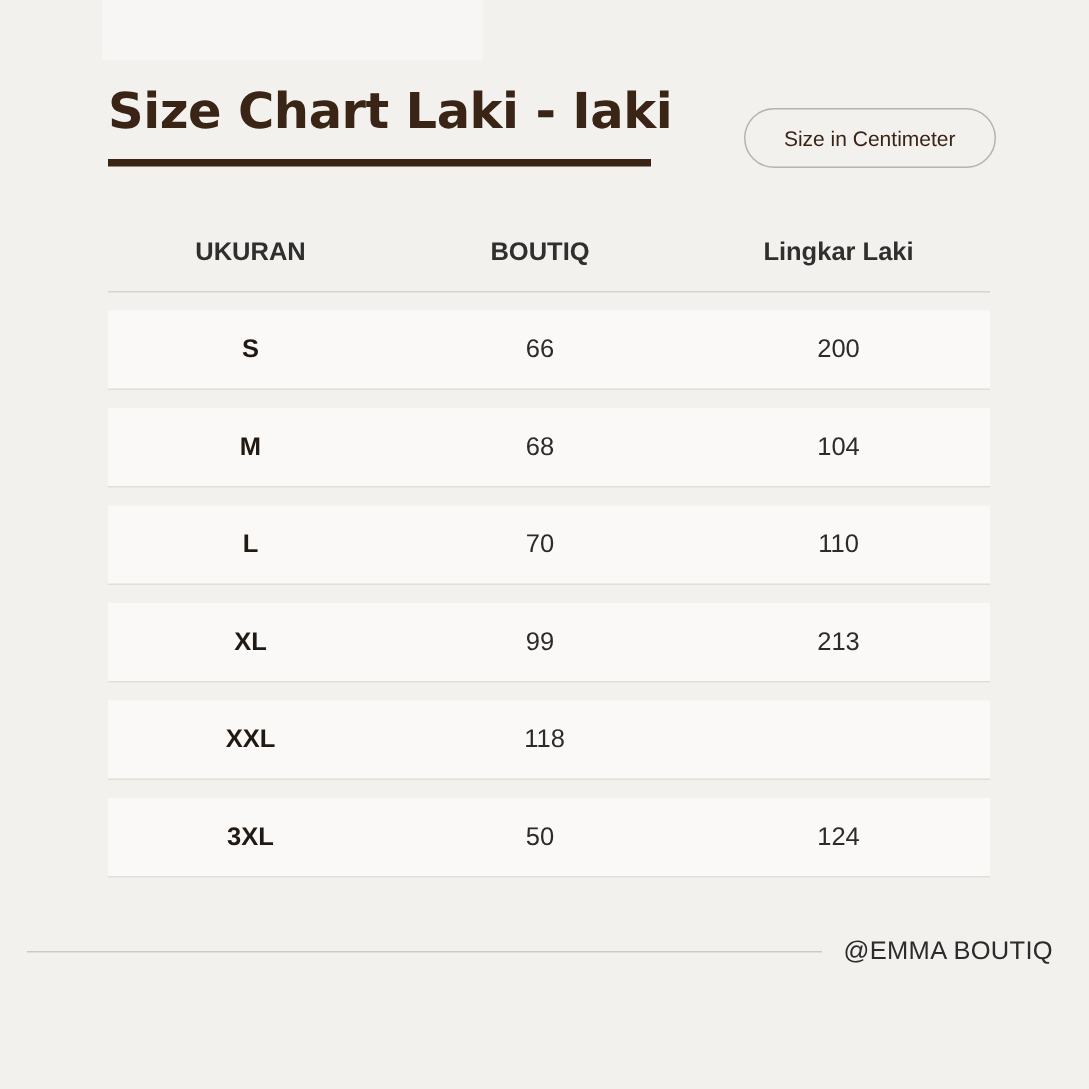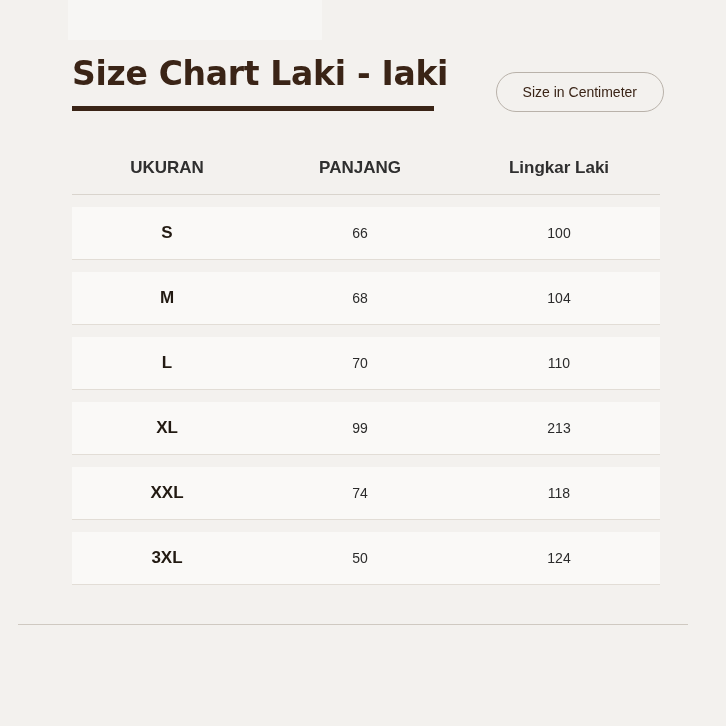--- a/index.html
+++ b/index.html
@@ -97,21 +97,21 @@
     border-bottom: 1px solid #e2ddd6;
     margin-top: 12px;
   }
   .row:first-of-type { margin-top: 12px; }
   .cell-size {
     font-size: 17px;
     font-weight: bold;
     color: #221a12;
   }
   .cell-val {
-    font-size: 14px;
+    font-size: 17px;
     color: #2b2b2b;
   }
   .footer {
     position: absolute;
     left: 18px;
     right: 24px;
     top: 624px;
     display: flex;
     align-items: center;
   }
@@ -141,28 +141,28 @@
       <div class="title">Size Chart Laki - Iaki</div>
       <div class="title-rule"></div>
     </div>
     <div class="pill">Size in Centimeter</div>
   </div>
 
   <div class="table">
 
     <div class="thead">
       <div class="th col1">UKURAN</div>
-      <div class="th col2">PANJANG</div>
+      <div class="th col2">BOUTIQ</div>
       <div class="th col3">Lingkar Laki</div>
     </div>
 
     <div class="row">
       <div class="col1 cell-size">S</div>
       <div class="col2 cell-val">66</div>
-      <div class="col3 cell-val">100</div>
+      <div class="col3 cell-val">200</div>
     </div>
 
     <div class="row">
       <div class="col1 cell-size">M</div>
       <div class="col2 cell-val">68</div>
       <div class="col3 cell-val">104</div>
     </div>
 
     <div class="row">
       <div class="col1 cell-size">L</div>
@@ -171,29 +171,29 @@
     </div>
 
     <div class="row">
       <div class="col1 cell-size">XL</div>
       <div class="col2 cell-val">99</div>
       <div class="col3 cell-val">213</div>
     </div>
 
     <div class="row">
       <div class="col1 cell-size">XXL</div>
-      <div class="col2 cell-val">74</div>
       <div class="col3 cell-val">118</div>
     </div>
 
     <div class="row">
       <div class="col1 cell-size">3XL</div>
       <div class="col2 cell-val">50</div>
       <div class="col3 cell-val">124</div>
     </div>
 
   </div>
 
   <div class="footer">
     <div class="footer-rule"></div>
+    <div class="brand">@EMMA BOUTIQ</div>
   </div>
 
 </div>
 
 </body></html>

